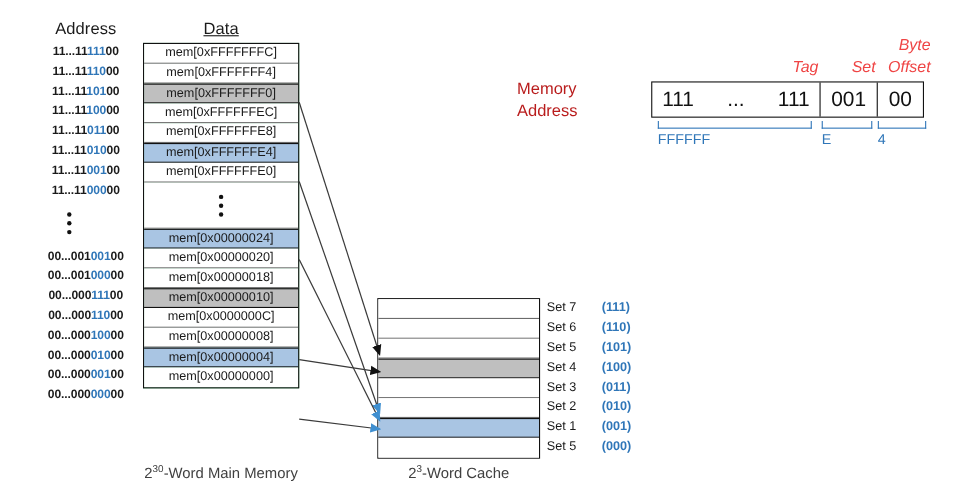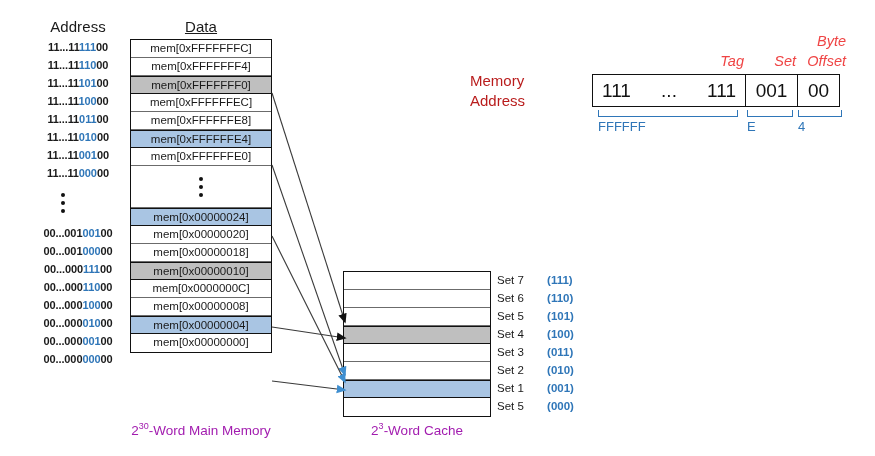--- a/index.html
+++ b/index.html
@@ -114,21 +114,21 @@
     white-space: nowrap;
     color: #1a1a1a;
   }
   .set-label .bits { color: #2f76b8; font-weight: 700; margin-left: 20px; }
 
   
   .caption {
     font-size: 13.5px;
     text-align: center;
     white-space: nowrap;
-    color: #a21caf;
+    color: #404040;
   }
   .caption sup { font-size: 9px; vertical-align: super; }
 
   
   #addr-diagram { left: 470px; top: 14px; }
   .ma-label {
     position: absolute;
     left: 0; top: 57px;
     font-size: 15px;
     line-height: 20px;

